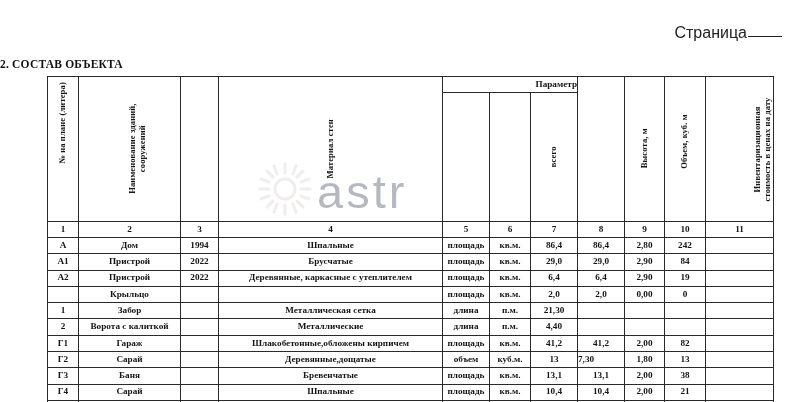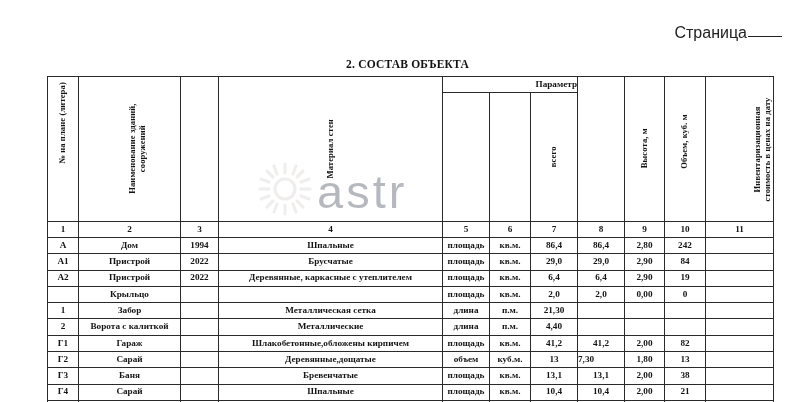--- a/index.html
+++ b/index.html
@@ -61,28 +61,27 @@
     width: 34px;
     border-bottom: 1.4px solid #222;
     margin-left: 1px;
     vertical-align: 1px;
   }
   .doc-title {
     position: absolute;
     left: 0;
     right: 0;
     top: 58px;
-    text-align: center;
+    text-align: left;
     font-family: "Liberation Serif", "DejaVu Serif", serif;
     font-weight: bold;
     font-size: 11.5px;
     letter-spacing: 0.2px;
     color: #111;
     z-index: 3;
-    padding-left: 15px;
   }
 
   
   #composition-table {
     position: absolute;
     left: 47px;
     top: 76px;
     width: 706px;
     border-collapse: collapse;
     table-layout: fixed;

